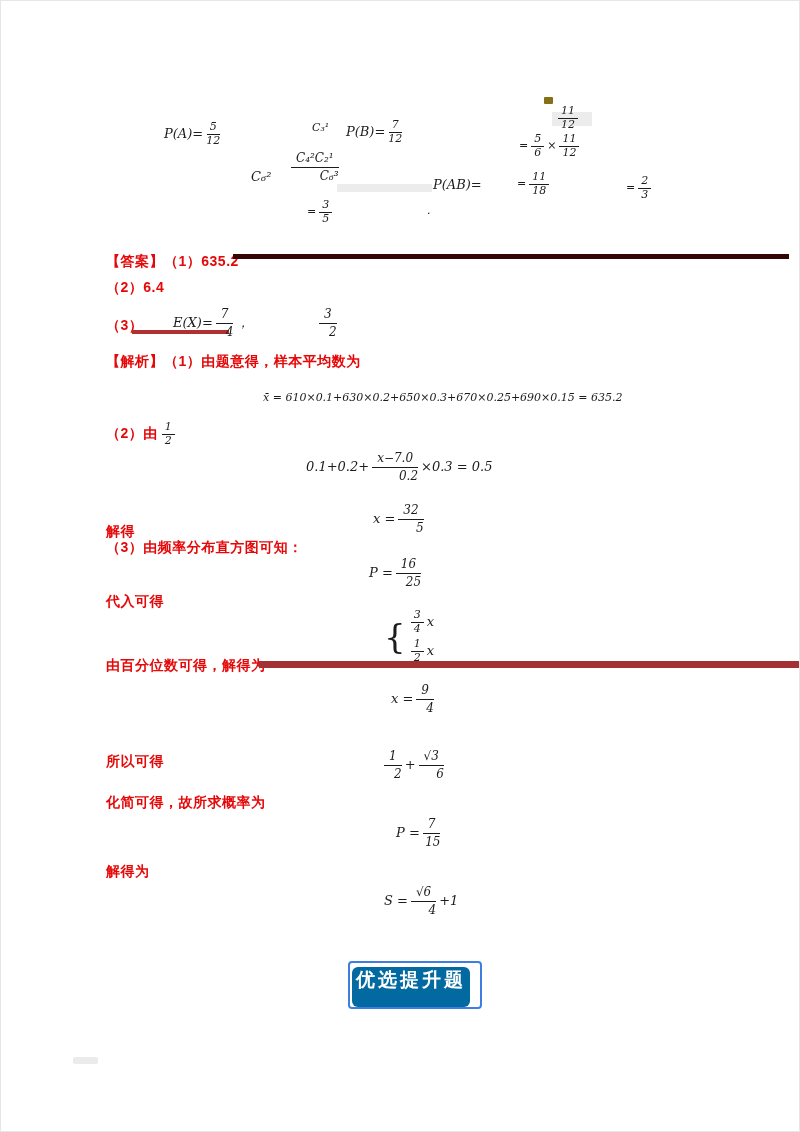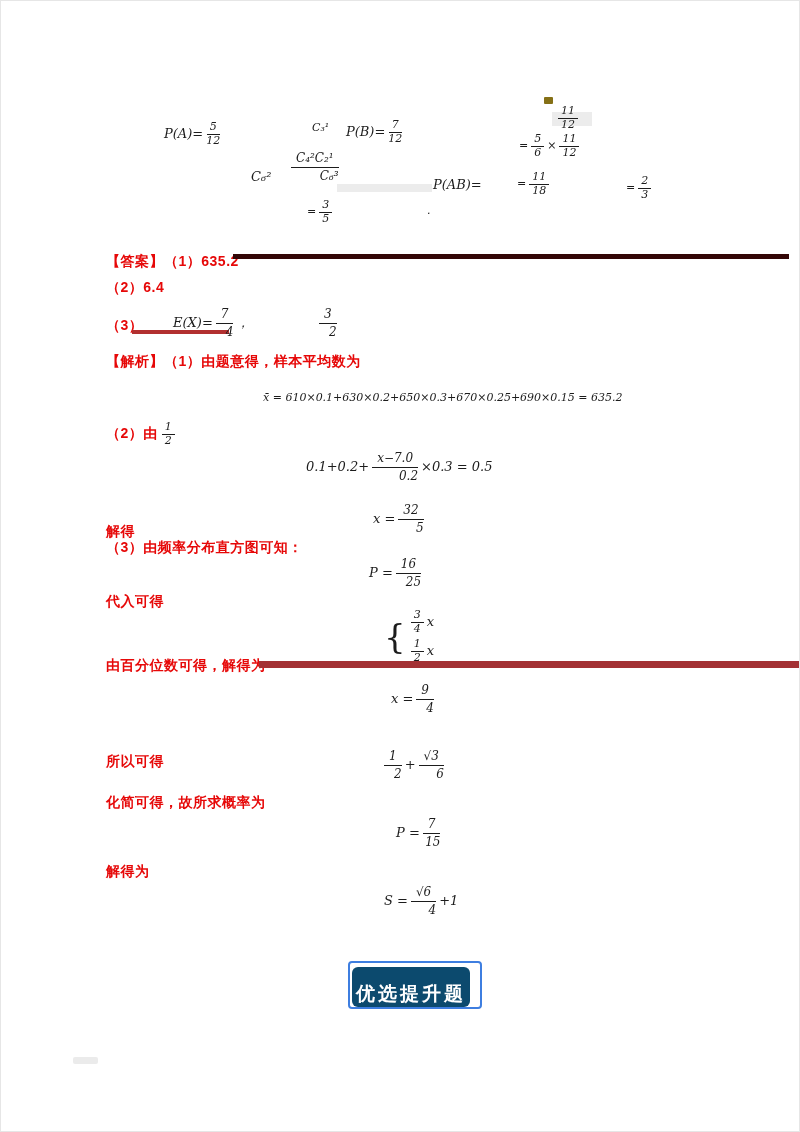--- a/index.html
+++ b/index.html
@@ -51,22 +51,22 @@
     font-size:34px;color:#1c1c1c;line-height:1;margin-right:2px;
   }
   
   .banner-frame{
     position:absolute;left:347px;top:960px;width:134px;height:48px;
     border:2px solid #3e7ee0;border-radius:4px;background:transparent;
     box-sizing:border-box;
   }
   .banner-btn{
     position:absolute;left:351px;top:966px;width:118px;height:40px;
-    background:#0c4a6e;border-radius:6px;
-    display:flex;align-items:flex-end;justify-content:center;
+    background:#0369a1;border-radius:6px;
+    display:flex;align-items:flex-start;justify-content:center;
   }
   .banner-btn span{
     color:#ffffff;font-weight:700;font-size:19px;letter-spacing:3px;
     font-family:"Liberation Sans","DejaVu Sans",sans-serif;
   }
   .footer-box{background:#ebebeb;border-radius:2px;}
 </style>
 </head>
 <body>
 

